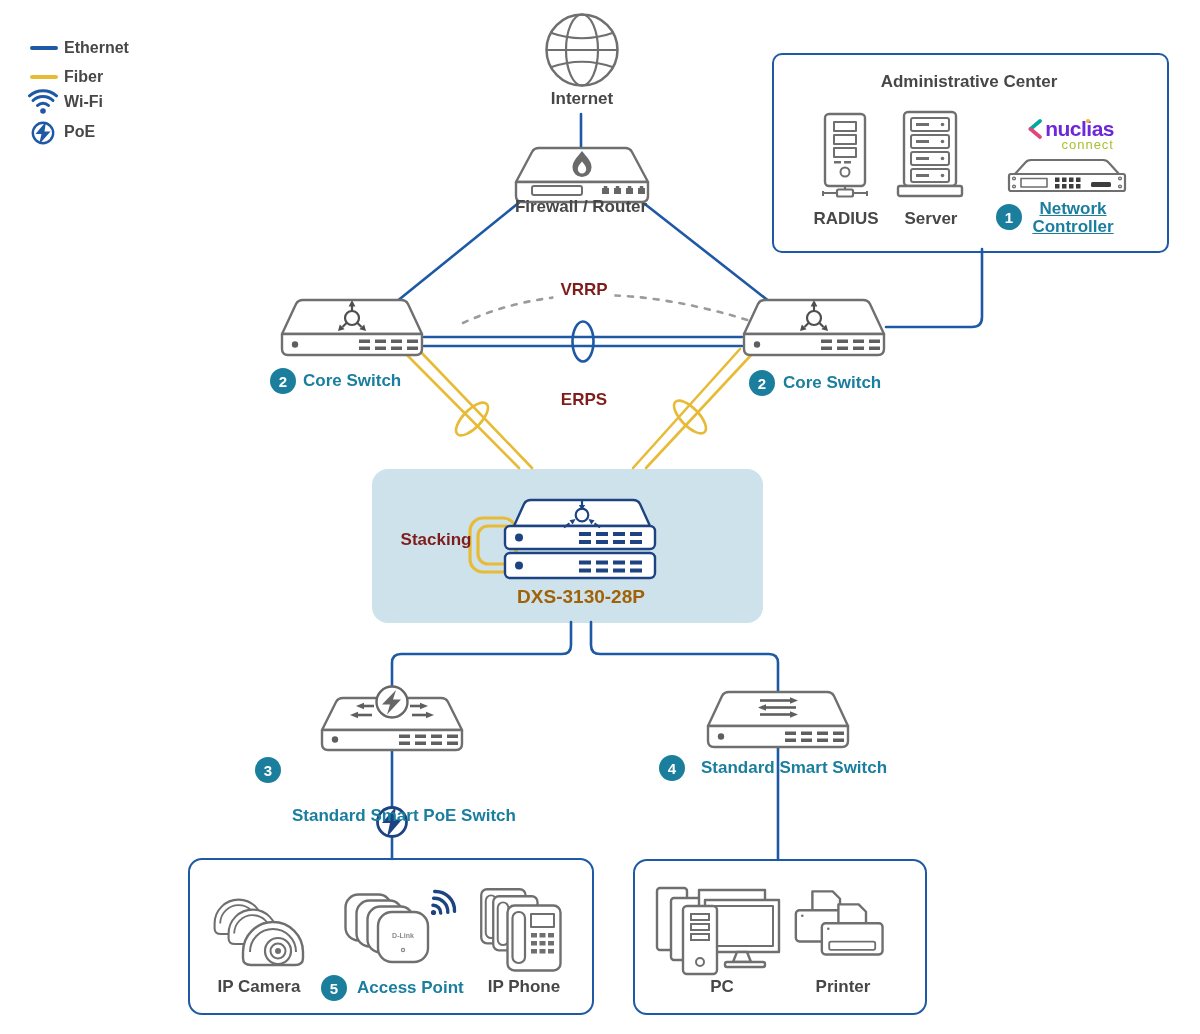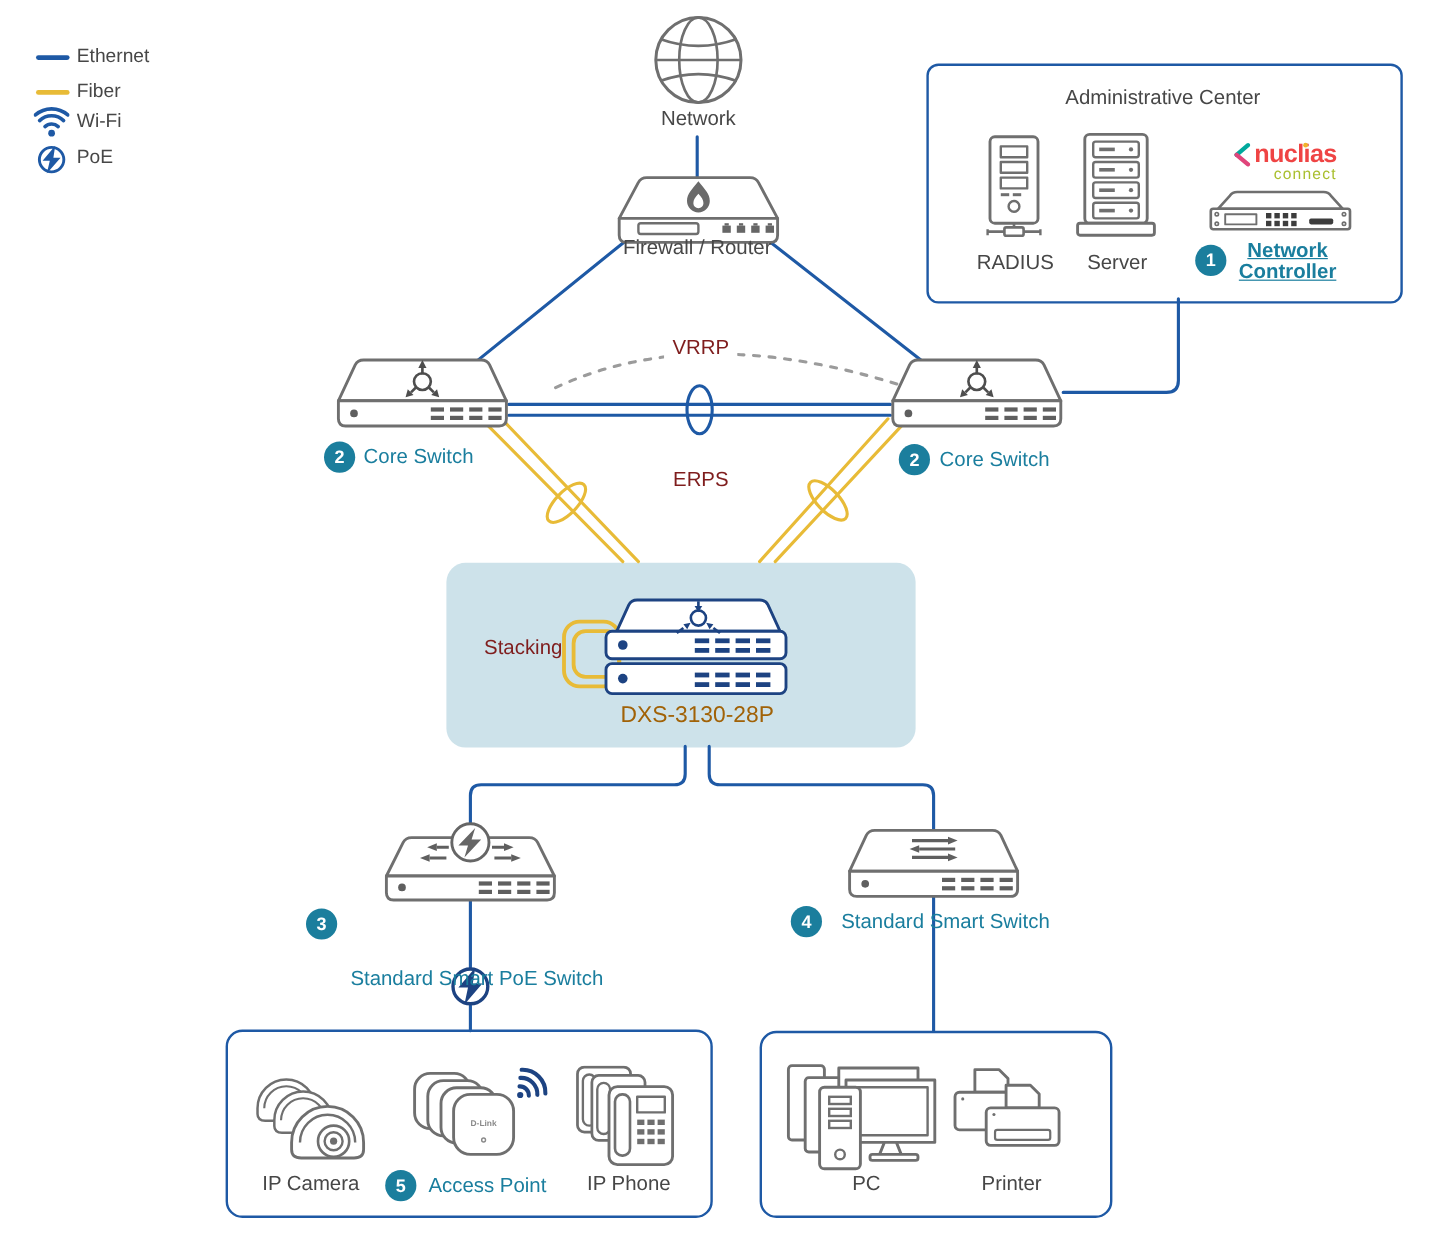--- a/index.html
+++ b/index.html
@@ -1,37 +1,37 @@
 <!DOCTYPE html>
 <html><head>
 <meta charset="utf-8">
 <style>
   html,body{margin:0;padding:0;background:#fff;}
   .stage{position:relative;width:1200px;height:1034px;background:#fff;overflow:hidden;
          font-family:"Liberation Sans","DejaVu Sans",sans-serif;}
   .abs{position:absolute;}
   svg{display:block;}
-  .lbl{position:absolute;font-weight:400;font-size:17px;color:#474747;white-space:nowrap;
+  .lbl{position:absolute;font-weight:700;font-size:17px;color:#474747;white-space:nowrap;
        transform:translateY(-50%);text-align:center;}
   .lbl.center{transform:translate(-50%,-50%);}
   .lbl.teal{color:#1a7e9e;}
   .lbl.faint{color:#7f1d1d;}
   .lbl.navy{color:#a16207;font-size:19px;}
   .lbl.white-bg{background:#fff;padding:0 7px;}
   .legend-lbl{font-size:16px;}
   .badge{position:absolute;width:26px;height:26px;border-radius:50%;background:#1b7e9d;
          color:#fff;font-weight:700;font-size:15px;display:flex;align-items:center;
          justify-content:center;transform:translate(-50%,-50%);}
   .frame{position:absolute;border:2.5px solid #1e59a5;background:#fff;}
   .stack-bg{position:absolute;left:372px;top:469px;width:391px;height:154px;
             border-radius:16px;background:#cde2ea;}
   .swatch{position:absolute;width:28px;height:3.5px;border-radius:2px;}
   .nuclias{position:absolute;left:1014px;top:117px;width:100px;text-align:right;}
   .nuclias-row{display:flex;align-items:center;justify-content:flex-end;gap:3px;}
-  .nuclias-word{font-size:21px;font-weight:700;color:#ef4444;position:relative;letter-spacing:-0.5px;}
+  .nuclias-word{font-size:21px;font-weight:700;color:#6d28d9;position:relative;letter-spacing:-0.5px;}
   .i-dot{position:absolute;right:24px;top:2px;width:4px;height:4px;border-radius:50%;background:#f0b32b;}
   .nuclias-sub{font-size:13px;color:#a9bf2e;margin-top:-4px;letter-spacing:1px;}
   .ctrl-lbl{position:absolute;left:1024px;top:200px;width:98px;text-align:center;
             color:#1a7e9e;font-weight:700;font-size:17px;line-height:1.05;text-decoration:underline;}
   .z0{z-index:0}.z1{z-index:1}.z2{z-index:2}.z3{z-index:3}
 </style>
 </head>
 <body>
 
 <div class="stage">
@@ -84,21 +84,21 @@
 
   <svg class="abs z2" style="left:542px;top:9px" width="80" height="80" viewBox="0 0 80 80">
     <g fill="none" stroke="#6f6f6f" stroke-width="2.5">
       <circle cx="40" cy="41" r="35.5"></circle>
       <ellipse cx="40" cy="41" rx="16" ry="35.5" stroke-width="2.2"></ellipse>
       <path d="M4.5,41 H75.5" stroke-width="2.2"></path>
       <path d="M8,23.5 Q40,35 72,23.5" stroke-width="2.2"></path>
       <path d="M8,58.5 Q40,47 72,58.5" stroke-width="2.2"></path>
     </g>
   </svg>
-  <div class="lbl center z3" style="left:582px;top:99px">Network</div>
+  <div class="lbl center z3" style="left:582px;top:99px">Internet</div>
 
   <svg class="abs z2" style="left:506px;top:146px" width="152" height="58" viewBox="0 0 152 58">
     <g fill="#fff" stroke="#6f6f6f" stroke-width="2.4" stroke-linejoin="round">
       <path d="M26,6 Q28,2 33,2 H119 Q124,2 126,6 L142,36 H10 Z"></path>
       <path d="M10,36 H142 V50 Q142,56 136,56 H16 Q10,56 10,50 Z"></path>
       <rect x="26" y="40" width="50" height="9" rx="2" stroke-width="2"></rect>
     </g>
     <g fill="#666">
       <rect x="96" y="42" width="7" height="6"></rect>
         <rect x="97.8" y="40" width="3.5" height="2"></rect>

